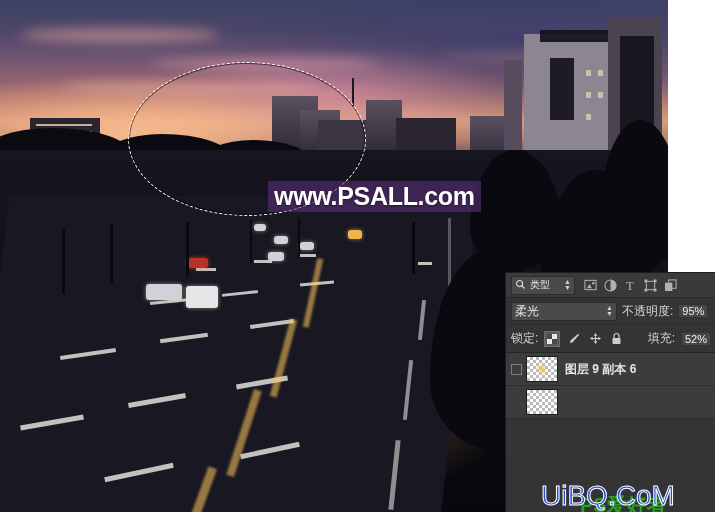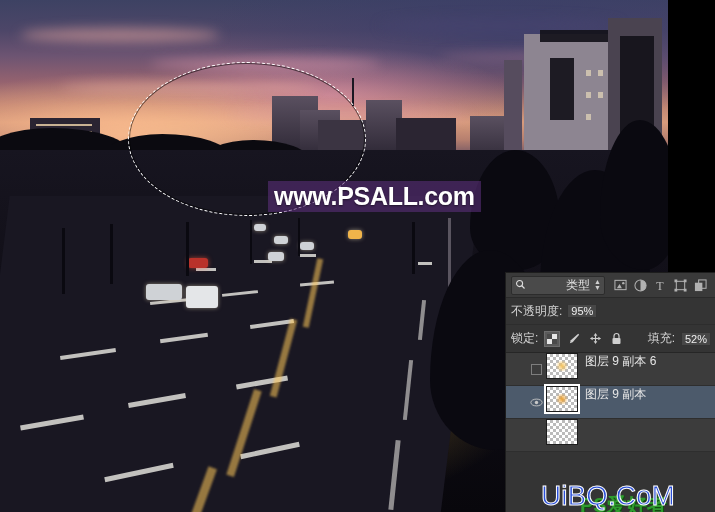--- a/index.html
+++ b/index.html
@@ -1,17 +1,17 @@
 <!DOCTYPE html>
 <html><head>
 <meta charset="utf-8">
 <style>
   html,body{margin:0;padding:0;background:#1e1e1e;}
   body{width:715px;height:512px;overflow:hidden;font-family:"Liberation Sans","DejaVu Sans",sans-serif;}
-  #app{position:relative;width:715px;height:512px;background:#000000;overflow:hidden;}
+  #app{position:relative;width:715px;height:512px;background:#ffffff;overflow:hidden;}
 
   
   #canvas{position:absolute;left:0;top:0;width:668px;height:512px;overflow:hidden;background:#07060a;}
 
   .sky{position:absolute;left:0;top:0;width:668px;height:170px;
     background:
       radial-gradient(ellipse 300px 90px at 120px 135px, rgba(255,185,140,.75), rgba(255,150,120,0) 70%),
       radial-gradient(ellipse 260px 70px at 330px 95px, rgba(226,150,175,.6), rgba(226,150,175,0) 70%),
       radial-gradient(ellipse 420px 120px at 520px 30px, rgba(60,62,105,.85), rgba(60,62,105,0) 75%),
       linear-gradient(180deg,#3d4263 0%,#4d4668 18%,#6d5472 33%,#94626f 48%,#c08573 62%,#d79b7c 72%,#b7806f 82%,#6e5362 92%,#332c41 100%);
@@ -56,38 +56,38 @@
 
   .tabs{display:flex;height:22px;background:#2b2b2b;border-bottom:1px solid #222;}
   .tab{padding:4px 6px 0 7px;font-size:12px;color:#9b9b9b;border-right:1px solid #242424;
     line-height:16px;cursor:default;white-space:nowrap;}
   .tab.active{background:#3c3c3c;color:#e8e8e8;}
 
   .filterbar{display:flex;align-items:center;height:24px;padding:0 5px;background:#3a3a3a;
     border-bottom:1px solid #2a2a2a;gap:5px;}
   .kind{display:flex;align-items:center;gap:4px;height:17px;padding:0 3px;background:#4a4a4a;
     border:1px solid #2c2c2c;border-radius:2px;min-width:56px;}
-  .kind .lbl{font-size:12px;color:#e2e2e2;margin-left:36px;}
+  .kind .lbl{font-size:10px;color:#e2e2e2;}
   .spin{margin-left:auto;font-size:7px;line-height:6px;color:#cfcfcf;text-align:center;}
   .ficons{display:flex;align-items:center;gap:7px;margin-left:4px;}
   .ficon{width:13px;height:13px;opacity:.8;}
 
   .moderow{display:flex;align-items:center;height:22px;padding:2px 5px;gap:5px;border-bottom:1px solid #2d2d2d;}
   .blend{flex:0 0 98px;display:flex;align-items:center;height:17px;padding:0 3px;background:#4a4a4a;
     border:1px solid #2c2c2c;border-radius:2px;font-size:12px;color:#e8e8e8;}
   .lblsm{font-size:12px;color:#d4d4d4;white-space:nowrap;}
   .valbox{background:#474747;border:1px solid #333;padding:0 3px;font-size:11px;color:#eee;}
 
   .lockrow{display:flex;align-items:center;height:23px;padding:2px 5px;gap:6px;border-bottom:1px solid #262626;}
   .lockicons{display:flex;align-items:center;gap:7px;}
   .lockbtn{width:14px;height:14px;display:flex;align-items:center;justify-content:center;}
   .lockbtn.on{background:#5a5a5a;border:1px solid #6d6d6d;}
 
   .layers{background:#3c3c3c;}
-  .layer{display:flex;height:32px;border-bottom:1px solid #2e2e2e;padding-left:20px;}
+  .layer{display:flex;align-items:center;height:32px;border-bottom:1px solid #2e2e2e;padding-left:0;font-weight:bold;}
   .layer.selected{background:#4c5a6b;}
   .eye{width:20px;height:32px;display:flex;align-items:center;justify-content:center;}
   .eyebox{width:9px;height:9px;border:1px solid #7d7d7d;}
   .thumb{width:30px;height:24px;border:1px solid #1d1d1d;margin-right:7px;position:relative;
     background-image:
       linear-gradient(45deg,#bbb 25%,transparent 25%,transparent 75%,#bbb 75%,#bbb),
       linear-gradient(45deg,#bbb 25%,#fff 25%,#fff 75%,#bbb 75%,#bbb);
     background-size:6px 6px;background-position:0 0,3px 3px;}
   .thumb.sel{outline:2px solid #fff;outline-offset:0;}
   .blob{position:absolute;left:50%;top:50%;transform:translate(-50%,-50%);width:14px;height:11px;border-radius:50%;}
@@ -245,20 +245,24 @@
         <span class="ficon">
           <svg width="13" height="13" viewBox="0 0 14 14">
               <rect x="1" y="4" width="8" height="9" fill="#cfcfcf"></rect>
               <rect x="5" y="1" width="8" height="9" fill="none" stroke="#cfcfcf" stroke-width="1.1"></rect>
             </svg>
         </span>
       </div>
     </div>
 
     <div class="moderow">
+      <div class="blend">
+        <span>柔光</span>
+        <span class="spin">▲<br>▼</span>
+      </div>
       <span class="lblsm">不透明度:</span>
       <span class="valbox">95%</span>
     </div>
 
     <div class="lockrow">
       <span class="lblsm">锁定:</span>
       <div class="lockicons">
         <span class="lockbtn on">
           <svg width="10" height="10" viewBox="0 0 10 10">
               <rect width="10" height="10" fill="#e8e8e8"></rect>
@@ -295,32 +299,20 @@
         <span class="eye">
             <span class="eyebox"></span>
           </span>
         <span class="thumb">
             <span class="blob" style="background:radial-gradient(circle,#f7c55f,rgba(247,197,95,0) 72%);"></span>
           </span>
         <span class="lname">图层 9 副本 6</span>
       </div>
 
 
-      <div class="layer selected">
-        <span class="eye">
-          <svg width="13" height="9" viewBox="0 0 16 10">
-              <ellipse cx="8" cy="5" rx="7" ry="4.2" fill="none" stroke="#c8c8c8" stroke-width="1.1"></ellipse>
-              <circle cx="8" cy="5" r="2.1" fill="#c8c8c8"></circle>
-            </svg>
-        </span>
-        <span class="thumb sel">
-            <span class="blob" style="background:radial-gradient(circle,#eda233,rgba(237,162,51,0) 72%);"></span>
-          </span>
-        <span class="lname">图层 9 副本</span>
-      </div>
 
 
       <div class="layer">
         <span class="eye">
           
         </span>
         <span class="thumb"></span>
 
       </div>
 

